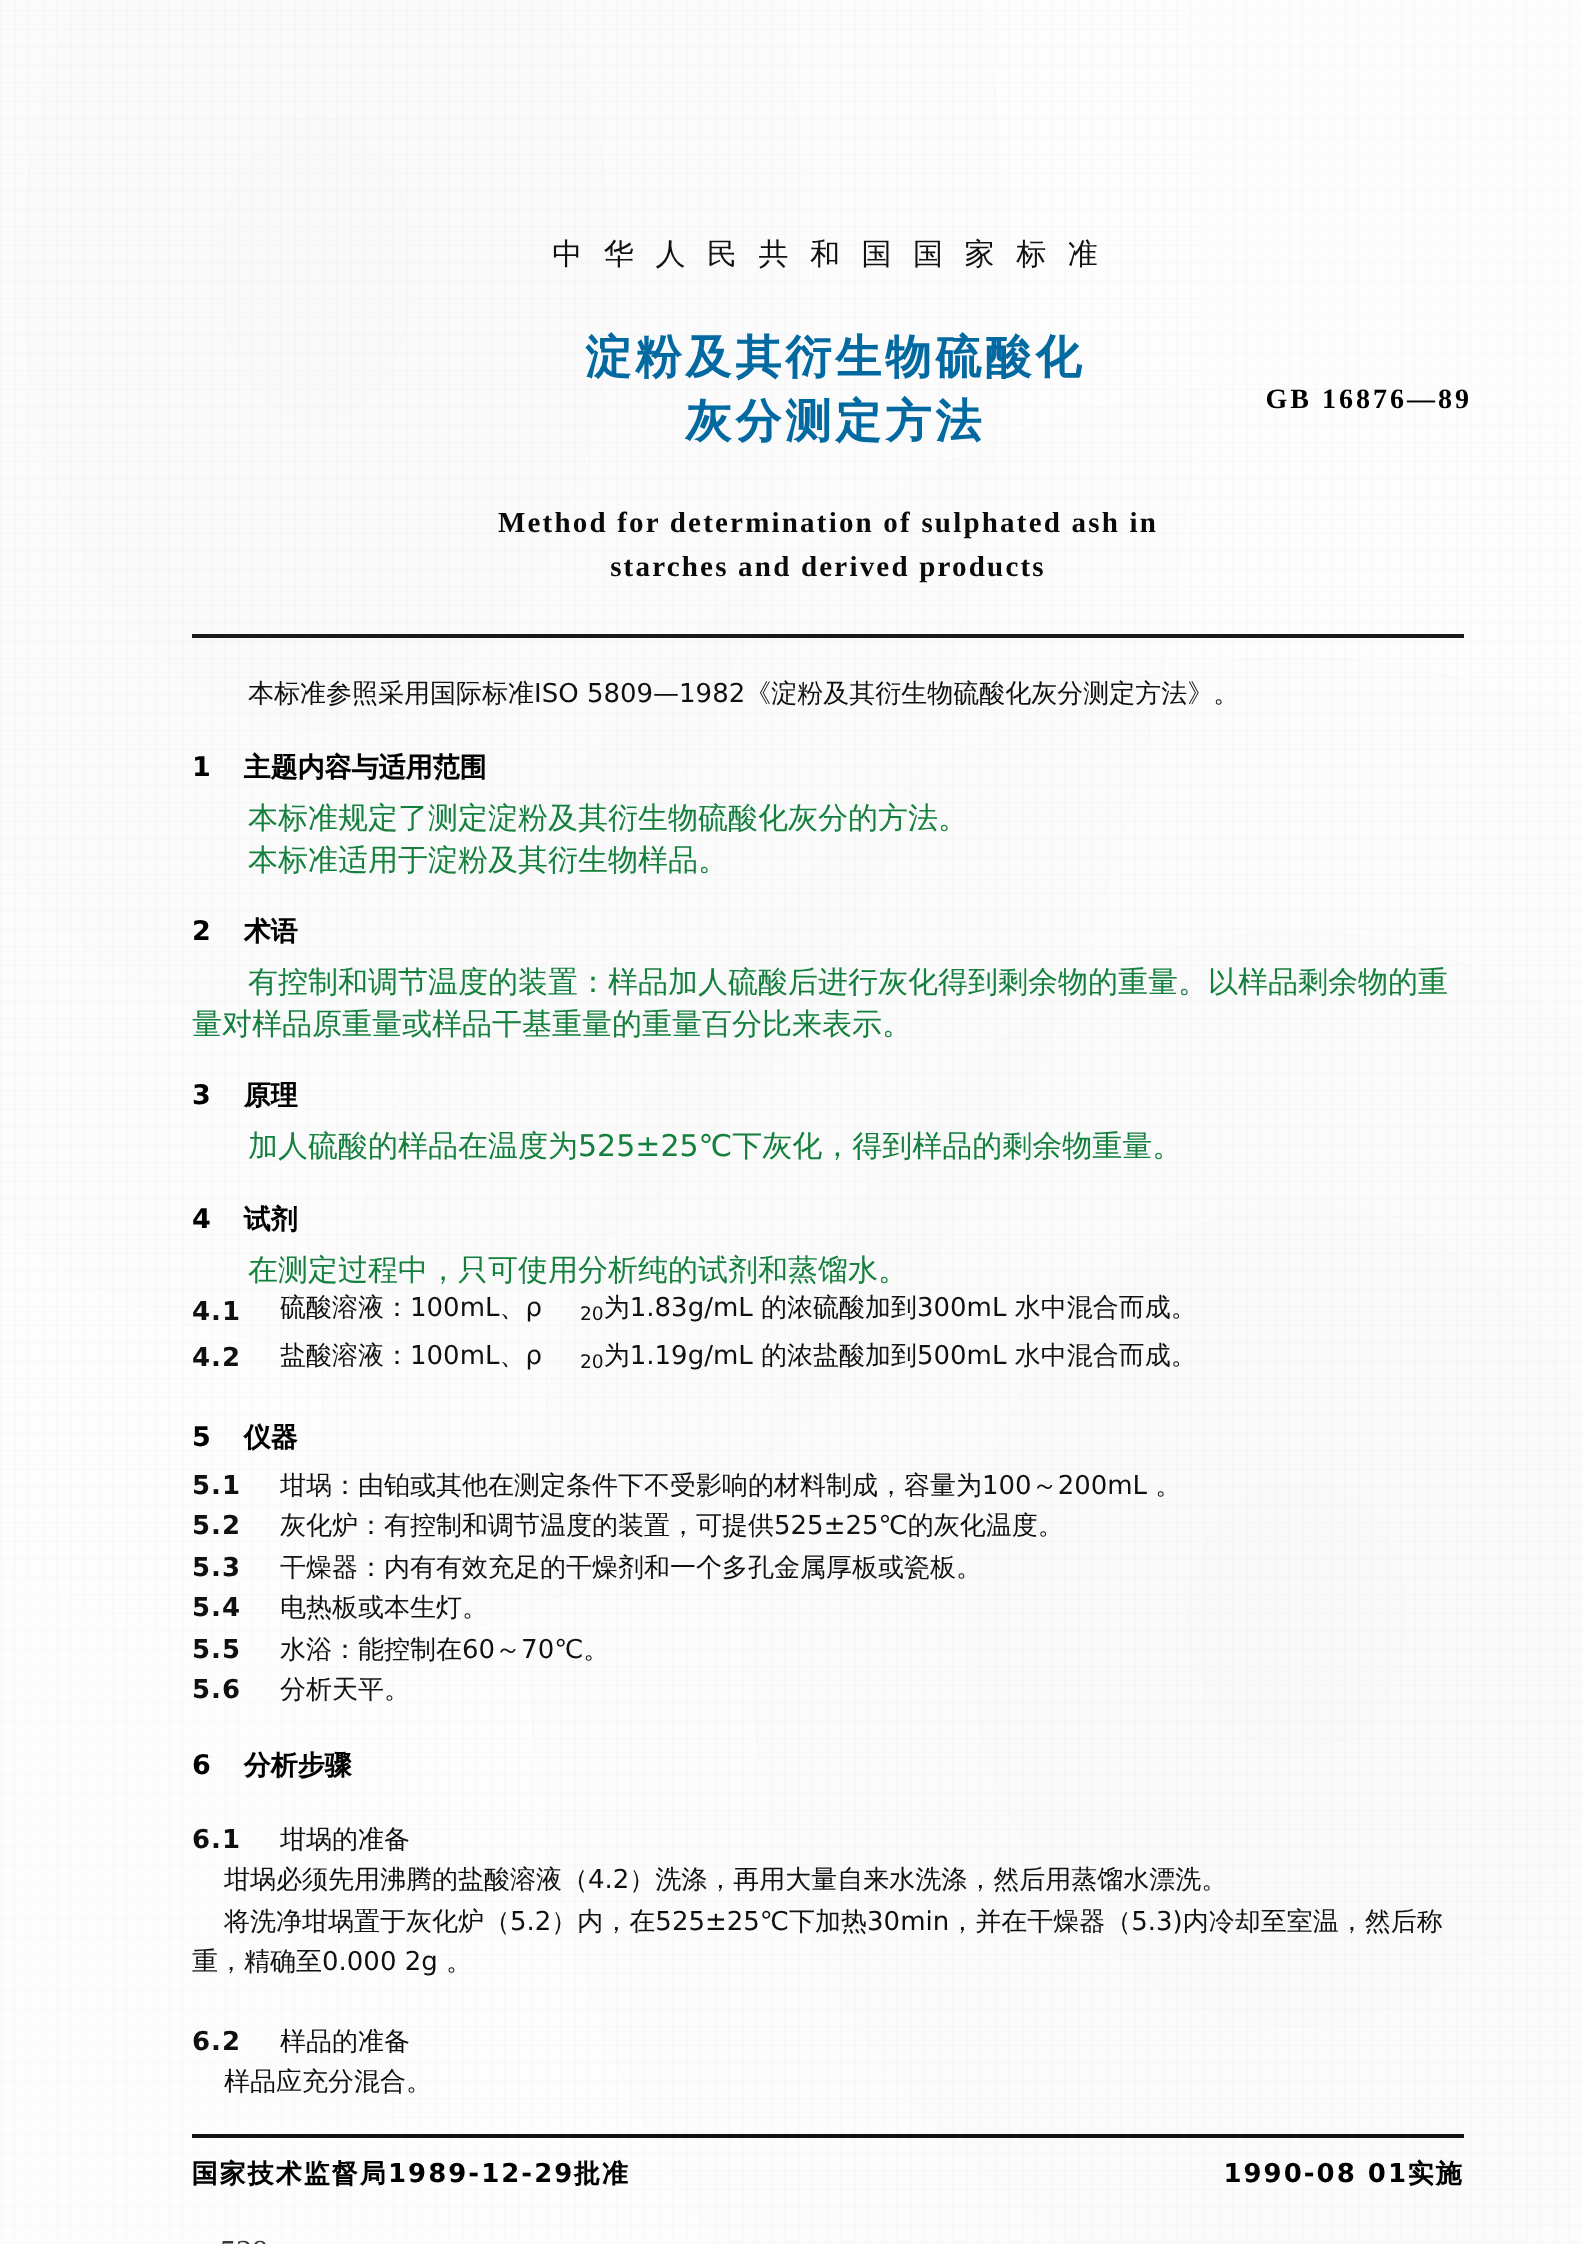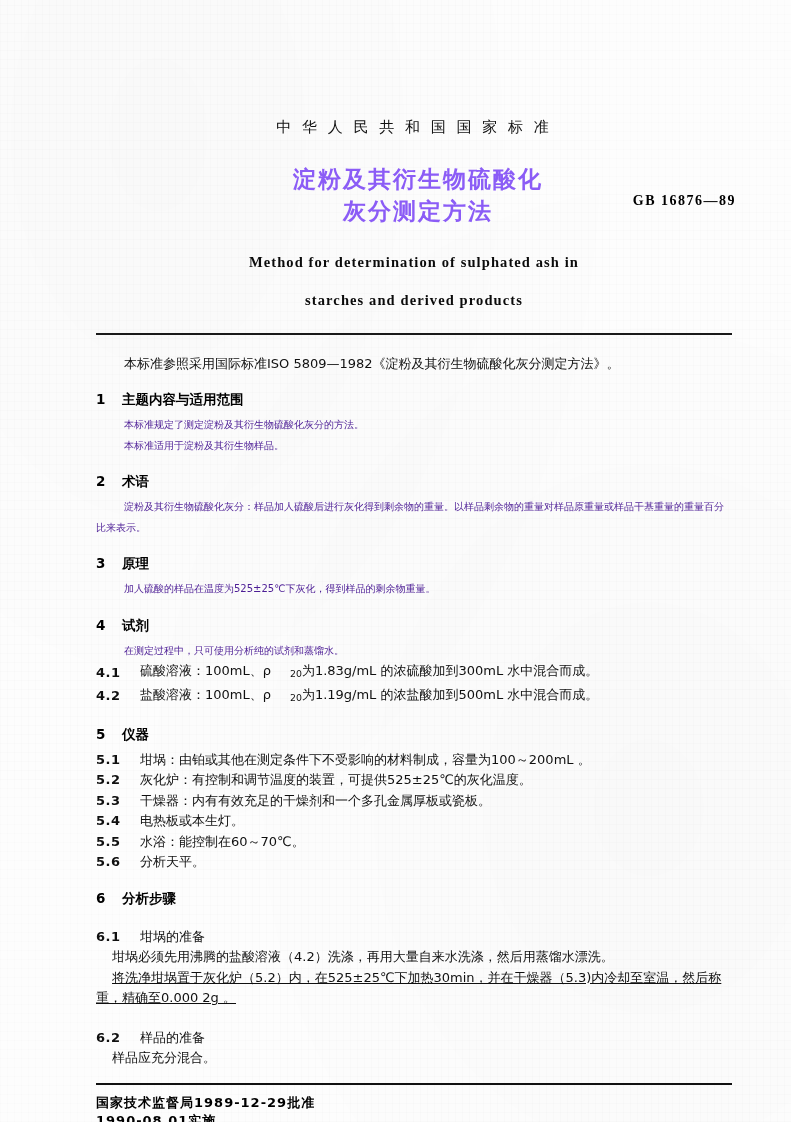--- a/index.html
+++ b/index.html
@@ -50,21 +50,21 @@
     position: relative;
     margin-top: 26px;
   }
   .doc-title {
     text-align: center;
     font-family: "DejaVu Sans", "Liberation Sans", sans-serif;
     font-weight: bold;
     font-size: 23px;
     letter-spacing: 2px;
     line-height: 32px;
-    color: #8b5cf6;
+    color: #0369a1;
     padding-left: 8px;
   }
   .std-no {
     position: absolute;
     right: -4px;
     top: 30px;
     font-family: "Liberation Serif", "DejaVu Serif", serif;
     font-weight: bold;
     font-size: 14px;
     letter-spacing: 1.5px;
@@ -102,24 +102,24 @@
     margin-top: 17px;
     margin-bottom: 6px;
     color: #000;
   }
   .sec-head .num {
     display: inline-block;
     width: 26px;
   }
   .para {
     font-family: "DejaVu Sans", "Liberation Sans", sans-serif;
-    font-size: 10px;
+    font-size: 15px;
     line-height: 20.5px;
     text-indent: 28px;
-    color: #4c1d95;
+    color: #15803d;
   }
   .item {
     font-family: "DejaVu Sans", "Liberation Sans", sans-serif;
     font-size: 13px;
     line-height: 20.5px;
     color: #101010;
     display: flex;
     align-items: center;
   }
   .item .inum {
@@ -144,21 +144,21 @@
     min-width: 44px;
     letter-spacing: 0.5px;
   }
   .indent-para {
     font-family: "DejaVu Sans", "Liberation Sans", sans-serif;
     font-size: 13px;
     line-height: 20.5px;
     color: #101010;
     text-indent: 16px;
   }
-  .indent-para.cont { text-indent: 16px; text-decoration: underline; }
+  .indent-para.cont { text-indent: 16px; }
   sub {
     font-size: 0.72em;
     vertical-align: -0.25em;
     padding-left: 19px;
   }
 
   
   .rule-bottom {
     margin-top: 14px;
     height: 0;
@@ -167,21 +167,20 @@
   .footer {
     display: flex;
     justify-content: space-between;
     align-items: baseline;
     font-family: "DejaVu Sans", "Liberation Sans", sans-serif;
     font-weight: bold;
     font-size: 13px;
     letter-spacing: 1px;
     margin-top: 9px;
     color: #000;
-    flex-direction: column;
   }
   .page-num {
     margin-top: 22px;
     margin-left: 14px;
     font-family: "Liberation Serif", "DejaVu Serif", serif;
     font-size: 16px;
     color: #3a3a3a;
   }
 </style>
 </head>
@@ -194,36 +193,36 @@
 
     <div class="masthead-line">中 华 人 民 共 和 国 国 家 标 准</div>
 
     <div class="title-block">
       <div class="doc-title">淀粉及其衍生物硫酸化</div>
       <div class="doc-title">灰分测定方法</div>
       <div class="std-no">GB 16876—89</div>
     </div>
 
     <div class="en-title">Method for determination of sulphated ash in</div>
-    <div class="en-title" style="margin-top:16px">starches and derived products</div>
+    <div class="en-title" style="margin-top:0">starches and derived products</div>
 
     <div class="rule-top"></div>
 
     <div class="intro">本标准参照采用国际标准ISO 5809—1982《淀粉及其衍生物硫酸化灰分测定方法》。</div>
 
     <div class="sec-head">
       <span class="num">1</span><span>主题内容与适用范围</span>
     </div>
     <div class="para">本标准规定了测定淀粉及其衍生物硫酸化灰分的方法。</div>
     <div class="para">本标准适用于淀粉及其衍生物样品。</div>
 
     <div class="sec-head">
       <span class="num">2</span><span>术语</span>
     </div>
-    <div class="para">淀粉及其衍生物硫酸化灰分：样品加人硫酸后进行灰化得到剩余物的重量。以样品剩余物的重量对样品原重量或样品干基重量的重量百分比来表示。</div>
+    <div class="para">有控制和调节温度的装置：样品加人硫酸后进行灰化得到剩余物的重量。以样品剩余物的重量对样品原重量或样品干基重量的重量百分比来表示。</div>
 
     <div class="sec-head">
       <span class="num">3</span><span>原理</span>
     </div>
     <div class="para">加人硫酸的样品在温度为525±25℃下灰化，得到样品的剩余物重量。</div>
 
     <div class="sec-head">
       <span class="num">4</span><span>试剂</span>
     </div>
     <div class="para">在测定过程中，只可使用分析纯的试剂和蒸馏水。</div>

